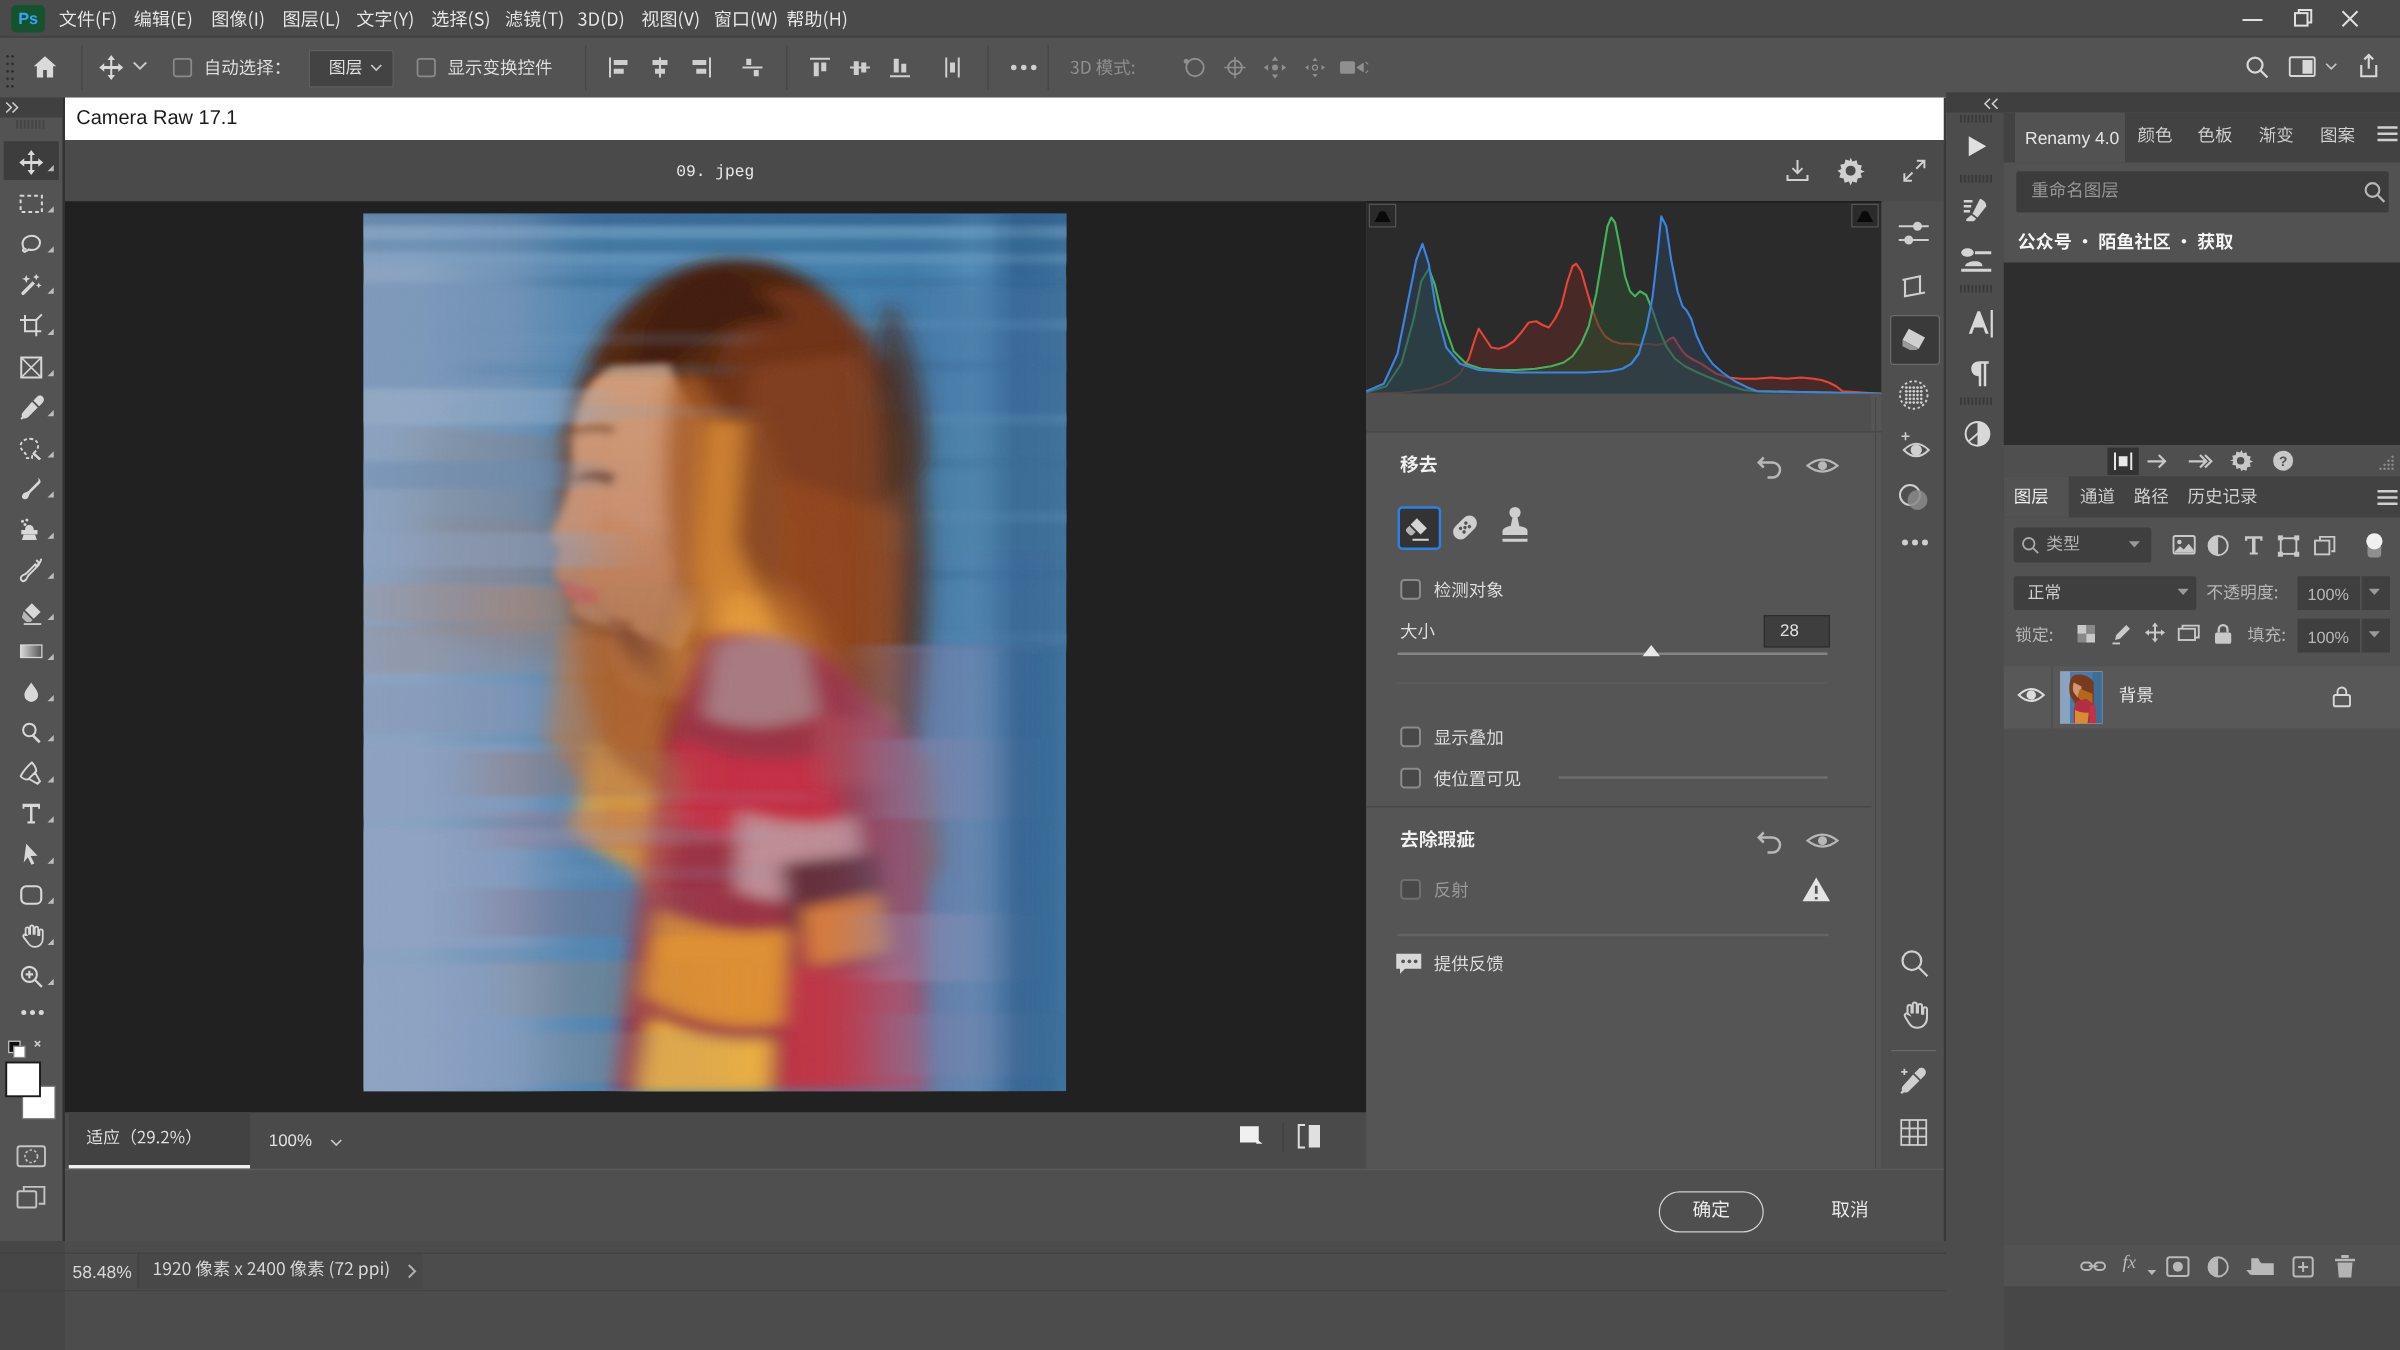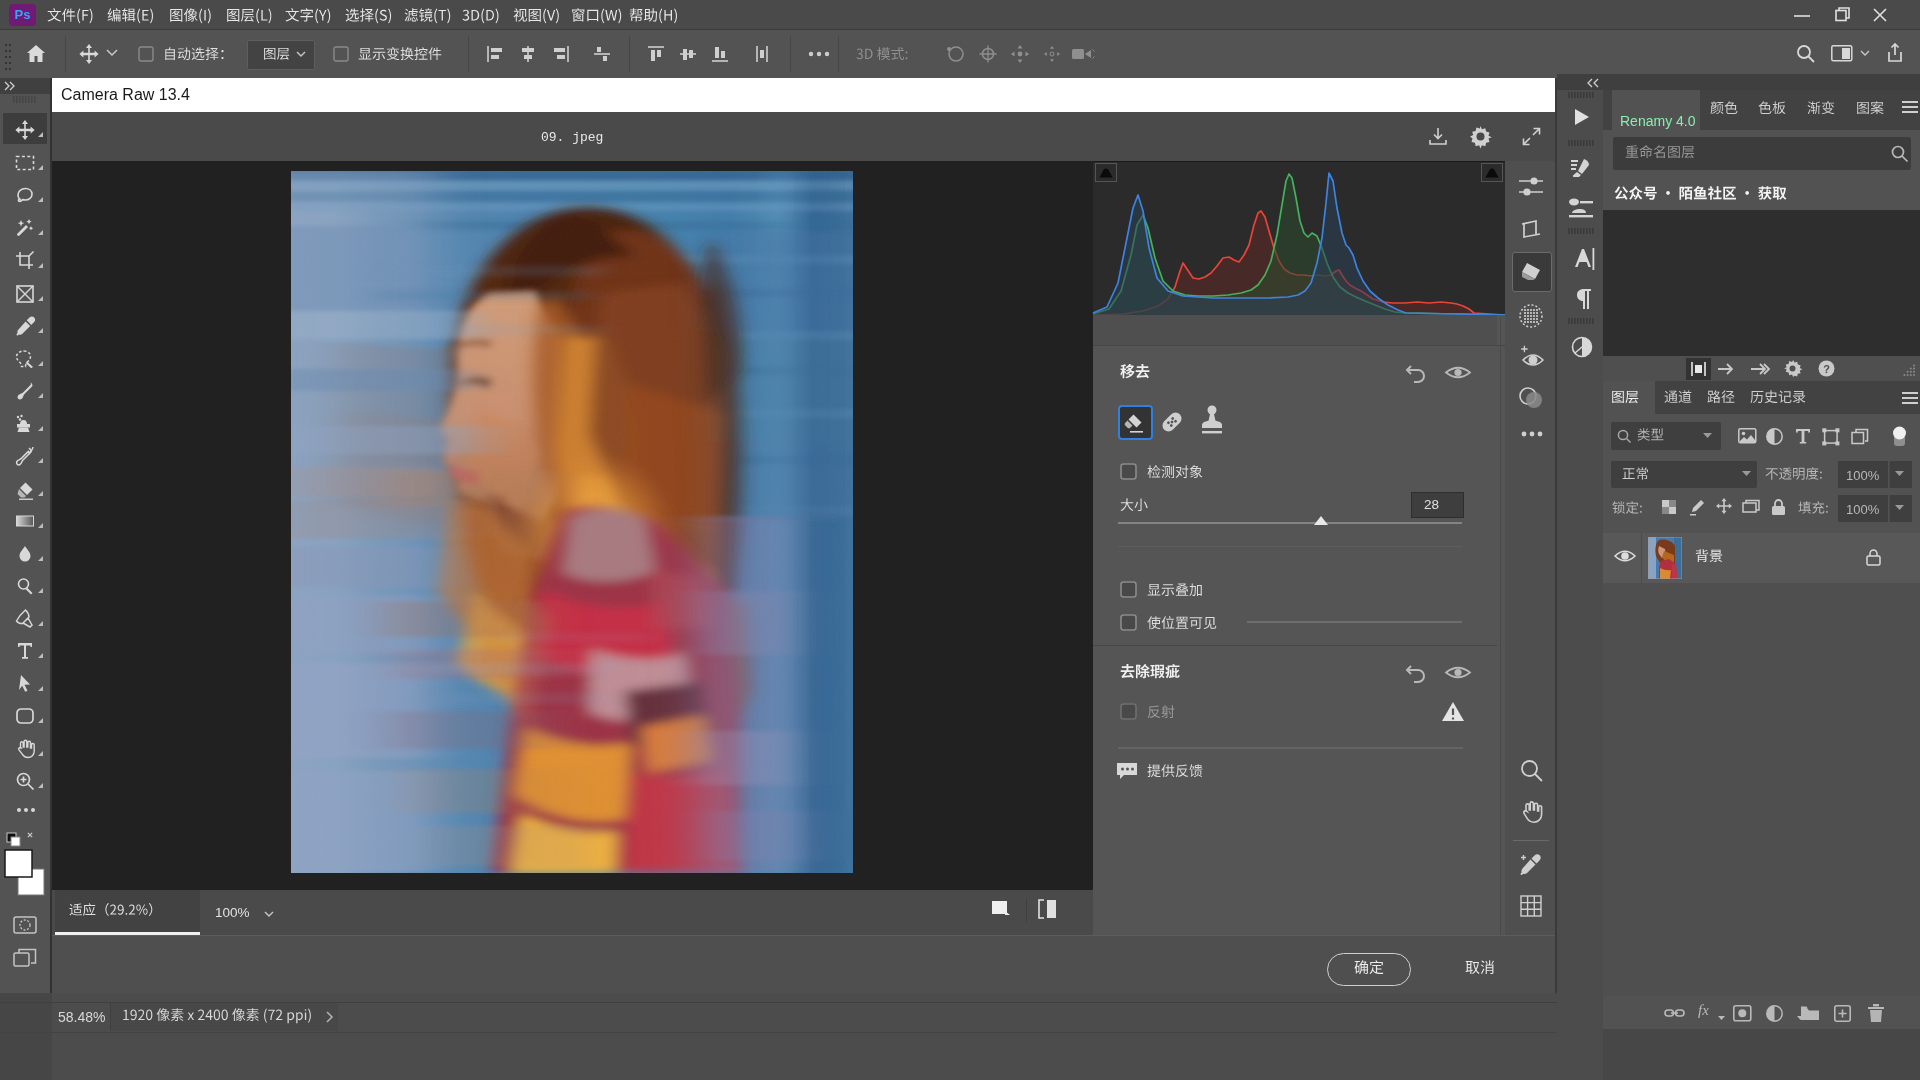--- a/index.html
+++ b/index.html
@@ -1,14 +1,14 @@
 <!DOCTYPE html>
 <html><head><meta charset="utf-8"><style>html,body{margin:0;padding:0}body{width:1920px;height:1080px;overflow:hidden;position:relative;background:#4a4a4a;font-family:"Liberation Sans",sans-serif}.t{position:absolute;overflow:visible}</style></head><body>
 <div style="position:absolute;left:0px;top:0px;width:1920px;height:30px;background:#4a4a4a;"></div>
-<div style="position:absolute;left:9px;top:4px;width:27px;height:22px;background:#701a75;border-radius:4px;color:#34a5f8;font:bold 13px 'Liberation Sans';text-align:center;line-height:22px">Ps</div>
+<div style="position:absolute;left:9px;top:4px;width:27px;height:22px;background:#14532d;border-radius:4px;color:#34a5f8;font:bold 13px 'Liberation Sans';text-align:center;line-height:22px">Ps</div>
 <svg class="t" style="left:46px;top:8px" width="49" height="20">
     <path transform="translate(1,12.5)" fill="#e8e8e8" d="M6.1 -11.9C6.6 -11.2 7.0 -10.3 7.2 -9.7L8.4 -10.0C8.2 -10.6 7.7 -11.6 7.3 -12.3ZM0.7 -9.6V-8.6H3.0C3.8 -6.4 5.0 -4.5 6.5 -2.9C4.9 -1.6 2.9 -0.6 0.5 0.1C0.7 0.4 1.1 0.9 1.2 1.1C3.6 0.3 5.6 -0.7 7.3 -2.1C8.9 -0.7 10.9 0.4 13.3 1.1C13.5 0.8 13.8 0.3 14.0 0.1C11.7 -0.5 9.7 -1.6 8.1 -2.9C9.6 -4.4 10.7 -6.3 11.5 -8.6H13.8V-9.6ZM7.3 -3.7C5.9 -5.0 4.9 -6.7 4.1 -8.6H10.3C9.6 -6.6 8.6 -5.0 7.3 -3.7Z M19.1 -4.9V-3.9H23.3V1.2H24.3V-3.9H28.3V-4.9H24.3V-8.1H27.7V-9.2H24.3V-12.0H23.3V-9.2H21.3C21.5 -9.9 21.7 -10.6 21.8 -11.2L20.8 -11.5C20.4 -9.6 19.8 -7.7 19.0 -6.5C19.2 -6.4 19.7 -6.1 19.9 -5.9C20.3 -6.5 20.7 -7.3 21.0 -8.1H23.3V-4.9ZM18.4 -12.1C17.6 -9.9 16.3 -7.8 15.0 -6.3C15.2 -6.1 15.5 -5.5 15.6 -5.3C16.1 -5.8 16.5 -6.3 16.9 -7.0V1.1H18.0V-8.7C18.5 -9.7 19.0 -10.7 19.4 -11.8Z M32.5 2.8 33.3 2.5C32.0 0.4 31.4 -2.0 31.4 -4.5C31.4 -7.0 32.0 -9.4 33.3 -11.5L32.5 -11.9C31.1 -9.7 30.3 -7.4 30.3 -4.5C30.3 -1.7 31.1 0.7 32.5 2.8Z M35.4 0.0H36.7V-4.8H40.8V-5.9H36.7V-9.5H41.5V-10.6H35.4Z M43.3 2.8C44.7 0.7 45.5 -1.7 45.5 -4.5C45.5 -7.4 44.7 -9.7 43.3 -11.9L42.5 -11.5C43.8 -9.4 44.4 -7.0 44.4 -4.5C44.4 -2.0 43.8 0.4 42.5 2.5Z"></path>
   </svg>
 <svg class="t" style="left:106px;top:8px" width="50" height="20">
     <path transform="translate(1,12.5)" fill="#e8e8e8" d="M0.6 -0.8 0.8 0.2C2.0 -0.3 3.6 -0.9 5.0 -1.5L4.8 -2.4C3.2 -1.8 1.7 -1.1 0.6 -0.8ZM0.9 -6.1C1.1 -6.2 1.4 -6.3 3.0 -6.5C2.4 -5.6 1.9 -4.9 1.7 -4.6C1.3 -4.0 1.0 -3.7 0.7 -3.6C0.8 -3.3 0.9 -2.8 1.0 -2.6C1.3 -2.8 1.7 -3.0 4.9 -3.7C4.9 -3.9 4.8 -4.3 4.8 -4.6L2.4 -4.1C3.5 -5.4 4.5 -7.0 5.3 -8.7L4.4 -9.2C4.1 -8.6 3.8 -8.0 3.6 -7.5L1.9 -7.3C2.8 -8.6 3.6 -10.2 4.2 -11.8L3.1 -12.2C2.6 -10.4 1.6 -8.5 1.3 -8.0C1.0 -7.5 0.8 -7.2 0.6 -7.1C0.7 -6.9 0.8 -6.4 0.9 -6.1ZM9.0 -5.1V-2.9H7.8V-5.1ZM9.8 -5.1H10.8V-2.9H9.8ZM7.0 -6.0V1.0H7.8V-2.1H9.0V0.7H9.8V-2.1H10.8V0.7H11.6V-2.1H12.6V0.1C12.6 0.2 12.6 0.2 12.5 0.2C12.4 0.2 12.1 0.2 11.8 0.2C11.9 0.5 12.0 0.8 12.0 1.1C12.6 1.1 12.9 1.0 13.2 0.9C13.4 0.8 13.5 0.5 13.5 0.1V-6.0L12.6 -6.0ZM11.6 -5.1H12.6V-2.9H11.6ZM8.8 -12.0C9.0 -11.6 9.2 -11.0 9.4 -10.6H6.0V-7.5C6.0 -5.2 5.9 -2.0 4.6 0.3C4.8 0.4 5.2 0.7 5.4 0.9C6.7 -1.4 7.0 -4.9 7.0 -7.2H13.3V-10.6H10.6C10.4 -11.1 10.1 -11.8 9.8 -12.3ZM7.0 -9.7H12.3V-8.1H7.0Z M22.5 -10.9H26.4V-9.4H22.5ZM21.5 -11.7V-8.6H27.4V-11.7ZM15.7 -4.8C15.8 -4.9 16.2 -5.0 16.7 -5.0H18.0V-2.9L15.1 -2.4L15.3 -1.4L18.0 -1.9V1.1H19.0V-2.1L20.7 -2.5L20.6 -3.4L19.0 -3.1V-5.0H20.4V-6.0H19.0V-8.2H18.0V-6.0H16.6C17.1 -7.0 17.5 -8.2 17.8 -9.4H20.5V-10.5H18.1C18.2 -11.0 18.3 -11.5 18.4 -12.0L17.3 -12.2C17.3 -11.6 17.2 -11.0 17.0 -10.5H15.2V-9.4H16.8C16.5 -8.3 16.2 -7.3 16.0 -6.9C15.8 -6.3 15.6 -5.8 15.3 -5.8C15.5 -5.5 15.6 -5.0 15.7 -4.8ZM26.3 -6.8V-5.6H22.6V-6.8ZM20.3 -1.1 20.5 -0.1 26.3 -0.6V1.2H27.3V-0.7L28.4 -0.8L28.4 -1.7L27.3 -1.6V-6.8H28.3V-7.8H20.6V-6.8H21.6V-1.2ZM26.3 -4.8V-3.5H22.6V-4.8ZM26.3 -2.7V-1.5L22.6 -1.2V-2.7Z M32.5 2.8 33.3 2.5C32.0 0.4 31.4 -2.0 31.4 -4.5C31.4 -7.0 32.0 -9.4 33.3 -11.5L32.5 -11.9C31.1 -9.7 30.3 -7.4 30.3 -4.5C30.3 -1.7 31.1 0.7 32.5 2.8Z M35.4 0.0H41.6V-1.1H36.7V-5.0H40.7V-6.2H36.7V-9.5H41.5V-10.6H35.4Z M43.9 2.8C45.2 0.7 46.0 -1.7 46.0 -4.5C46.0 -7.4 45.2 -9.7 43.9 -11.9L43.1 -11.5C44.3 -9.4 44.9 -7.0 44.9 -4.5C44.9 -2.0 44.3 0.4 43.1 2.5Z"></path>
   </svg>
 <svg class="t" style="left:168px;top:8px" width="46" height="20">
     <path transform="translate(1,12.5)" fill="#e8e8e8" d="M5.4 -4.0C6.6 -3.8 8.1 -3.3 8.9 -2.9L9.3 -3.6C8.5 -4.0 7.1 -4.5 5.9 -4.7ZM4.0 -2.2C6.0 -2.0 8.5 -1.4 9.9 -0.9L10.4 -1.7C9.0 -2.2 6.5 -2.7 4.5 -2.9ZM1.2 -11.5V1.2H2.3V0.6H12.2V1.2H13.3V-11.5ZM2.3 -0.4V-10.6H12.2V-0.4ZM6.0 -10.3C5.3 -9.1 4.0 -7.9 2.8 -7.2C3.0 -7.1 3.4 -6.7 3.6 -6.6C4.0 -6.8 4.4 -7.2 4.9 -7.6C5.3 -7.1 5.9 -6.7 6.4 -6.3C5.2 -5.7 3.8 -5.3 2.5 -5.0C2.7 -4.8 2.9 -4.4 3.0 -4.1C4.5 -4.5 6.0 -5.0 7.4 -5.7C8.6 -5.1 9.9 -4.6 11.3 -4.3C11.5 -4.6 11.7 -4.9 11.9 -5.1C10.7 -5.4 9.4 -5.7 8.3 -6.3C9.3 -7.0 10.3 -7.8 10.9 -8.8L10.2 -9.1L10.1 -9.1H6.3C6.5 -9.4 6.7 -9.7 6.9 -9.9ZM5.5 -8.2 5.6 -8.3H9.3C8.8 -7.7 8.1 -7.2 7.3 -6.7C6.6 -7.2 6.0 -7.6 5.5 -8.2Z M21.5 -10.3H24.2C23.9 -9.9 23.6 -9.4 23.3 -9.1H20.6C20.9 -9.5 21.3 -9.9 21.5 -10.3ZM21.6 -12.2C21.0 -10.9 19.8 -9.4 18.2 -8.3C18.4 -8.1 18.8 -7.8 18.9 -7.6C19.2 -7.8 19.4 -8.0 19.7 -8.2V-6.0H21.9C21.2 -5.4 20.2 -4.8 18.7 -4.3C18.9 -4.1 19.2 -3.8 19.3 -3.6C20.6 -4.0 21.5 -4.5 22.2 -5.1C22.5 -4.9 22.7 -4.6 22.9 -4.4C21.9 -3.5 20.1 -2.6 18.7 -2.2C18.9 -2.0 19.1 -1.7 19.3 -1.5C20.5 -1.9 22.2 -2.9 23.3 -3.8C23.4 -3.5 23.5 -3.2 23.6 -3.0C22.5 -1.8 20.3 -0.7 18.5 -0.1C18.7 0.0 19.0 0.4 19.2 0.6C20.7 0.1 22.5 -0.9 23.8 -2.0C23.9 -1.1 23.8 -0.3 23.5 -0.0C23.3 0.2 23.0 0.2 22.8 0.2C22.5 0.2 22.2 0.2 21.8 0.2C22.0 0.4 22.0 0.9 22.1 1.1C22.4 1.1 22.7 1.1 23.0 1.1C23.5 1.1 23.9 1.0 24.2 0.7C24.8 0.1 25.0 -1.5 24.6 -3.0L25.3 -3.4C25.8 -1.8 26.7 -0.4 27.9 0.3C28.0 0.1 28.3 -0.3 28.6 -0.5C27.4 -1.1 26.5 -2.3 26.1 -3.8C26.6 -4.0 27.2 -4.4 27.7 -4.7L26.9 -5.4C26.3 -4.9 25.2 -4.2 24.3 -3.8C24.0 -4.5 23.5 -5.1 22.9 -5.6L23.2 -6.0H27.5V-9.1H24.4C24.9 -9.6 25.3 -10.2 25.6 -10.7L25.0 -11.2L24.8 -11.2H22.1L22.6 -12.0ZM20.7 -8.3H23.2C23.2 -7.9 23.0 -7.4 22.7 -6.8H20.7ZM24.1 -8.3H26.5V-6.8H23.7C24.0 -7.4 24.1 -7.9 24.1 -8.3ZM18.3 -12.1C17.5 -9.9 16.3 -7.8 14.9 -6.3C15.1 -6.1 15.4 -5.5 15.5 -5.3C16.0 -5.7 16.4 -6.3 16.8 -6.9V1.1H17.8V-8.5C18.4 -9.6 18.9 -10.7 19.3 -11.8Z M32.5 2.8 33.3 2.5C32.0 0.4 31.4 -2.0 31.4 -4.5C31.4 -7.0 32.0 -9.4 33.3 -11.5L32.5 -11.9C31.1 -9.7 30.3 -7.4 30.3 -4.5C30.3 -1.7 31.1 0.7 32.5 2.8Z M35.4 0.0H36.7V-10.6H35.4Z M39.6 2.8C40.9 0.7 41.7 -1.7 41.7 -4.5C41.7 -7.4 40.9 -9.7 39.6 -11.9L38.8 -11.5C40.0 -9.4 40.6 -7.0 40.6 -4.5C40.6 -2.0 40.0 0.4 38.8 2.5Z"></path>
   </svg>
 <svg class="t" style="left:225px;top:8px" width="49" height="20">
@@ -399,21 +399,21 @@
     <circle cx="12" cy="9" r="5" fill="none" stroke="#c4c4c4" stroke-width="1.3" stroke-dasharray="2 1.6"></circle>
   </svg>
 <svg class="t" style="left:13px;top:948px;" width="24" height="19" viewBox="0 0 24 19">
     <g fill="none" stroke="#c4c4c4" stroke-width="1.5">
       <rect x="1" y="5" width="15" height="13" rx="1.5"></rect>
       <path d="M6 5V1.5h16.5V15H18"></path>
     </g>
   </svg>
 <div style="position:absolute;left:50px;top:78px;width:1507px;height:922px;background:#4f4f4f;"></div>
 <div style="position:absolute;left:52px;top:78px;width:1505px;height:34px;background:#ffffff;"></div>
-<div style="position:absolute;left:61px;top:86px;font:normal 16px 'Liberation Sans', sans-serif;color:#1a1a1a;white-space:pre;letter-spacing:0px">Camera Raw 13.4</div>
+<div style="position:absolute;left:61px;top:86px;font:normal 16px 'Liberation Sans', sans-serif;color:#1a1a1a;white-space:pre;letter-spacing:0px">Camera Raw 17.1</div>
 <div style="position:absolute;left:52px;top:112px;width:1505px;height:49px;background:#4a4a4a;"></div>
 <div style="position:absolute;left:541px;top:130px;font:normal 13px 'Liberation Mono', sans-serif;color:#e8e8e8;white-space:pre;letter-spacing:0px">09. jpeg</div>
 <svg class="t" style="left:1428px;top:127px;" width="20" height="20" viewBox="0 0 20 20">
     <g stroke="#d0d0d0" stroke-width="1.6" fill="none">
       <path d="M10 1v10M6 7.5L10 11.5 14 7.5"></path>
       <path d="M2 13v4h16v-4"></path>
     </g>
   </svg>
 <svg class="t" style="left:1470px;top:126px;" width="21" height="21" viewBox="0 0 21 21">
     <g fill="#d0d0d0">
@@ -926,21 +926,21 @@
   </svg>
 <svg class="t" style="left:1571px;top:336px;" width="22" height="22" viewBox="0 0 22 22">
     <circle cx="11" cy="11" r="9.5" fill="none" stroke="#d8d8d8" stroke-width="1.6"></circle>
     <path d="M11 1.5a9.5 9.5 0 010 19z" fill="#d8d8d8"></path>
     <path d="M4 17L18 5" stroke="#d8d8d8" stroke-width="1.4"></path>
   </svg>
 <div style="position:absolute;left:1603px;top:74px;width:317px;height:1006px;background:#525252;"></div>
 <div style="position:absolute;left:1603px;top:74px;width:317px;height:16px;background:#3f3f3f;"></div>
 <div style="position:absolute;left:1603px;top:90px;width:317px;height:40px;background:#424242;"></div>
 <div style="position:absolute;left:1612px;top:90px;width:88px;height:40px;background:#525252;"></div>
-<div style="position:absolute;left:1620px;top:113px;font:normal 14px 'Liberation Sans', sans-serif;color:#86efac;white-space:pre;letter-spacing:0px">Renamy 4.0</div>
+<div style="position:absolute;left:1620px;top:102px;font:normal 14px 'Liberation Sans', sans-serif;color:#e5e5e5;white-space:pre;letter-spacing:0px">Renamy 4.0</div>
 <svg class="t" style="left:1709px;top:101px" width="31" height="19">
     <path transform="translate(1,12.0)" fill="#d0d0d0" d="M9.8 -7.1C9.7 -2.1 9.6 -0.5 6.0 0.4C6.2 0.6 6.5 0.9 6.5 1.1C10.3 0.1 10.6 -1.8 10.6 -7.1ZM5.6 -6.4C4.8 -5.7 3.4 -5.1 2.2 -4.7C2.5 -4.5 2.7 -4.3 2.9 -4.0C4.1 -4.5 5.6 -5.2 6.5 -6.1ZM6.0 -2.6C5.2 -1.5 3.5 -0.5 1.8 0.0C2.1 0.2 2.3 0.5 2.5 0.8C4.3 0.2 6.0 -0.9 7.0 -2.2ZM10.4 -1.1C11.3 -0.4 12.3 0.5 12.9 1.1L13.5 0.5C12.9 -0.2 11.8 -1.1 10.9 -1.7ZM7.5 -8.5V-1.9H8.3V-7.7H11.9V-1.9H12.8V-8.5H10.2C10.3 -9.0 10.5 -9.5 10.7 -10.1H13.3V-10.9H7.2V-10.1H9.8C9.7 -9.6 9.5 -9.0 9.3 -8.5ZM3.2 -11.5C3.4 -11.2 3.6 -10.7 3.7 -10.4H1.0V-9.5H6.9V-10.4H4.7C4.5 -10.8 4.3 -11.4 4.1 -11.8ZM5.8 -4.6C5.0 -3.7 3.4 -2.9 2.1 -2.4C2.2 -3.1 2.2 -3.9 2.2 -4.5V-6.6H6.9V-7.5H5.5C5.8 -8.0 6.1 -8.6 6.3 -9.1L5.5 -9.4C5.2 -8.8 4.9 -8.0 4.6 -7.5H2.7L3.5 -7.8C3.4 -8.2 3.0 -8.9 2.7 -9.4L1.9 -9.1C2.2 -8.6 2.5 -8.0 2.6 -7.5H1.2V-4.5C1.2 -3.0 1.2 -0.9 0.4 0.6C0.7 0.7 1.1 1.0 1.3 1.1C1.8 0.1 2.0 -1.1 2.1 -2.4C2.3 -2.2 2.6 -1.9 2.7 -1.7C4.1 -2.2 5.7 -3.1 6.7 -4.2Z M20.6 -6.9V-4.5H17.4V-6.9ZM21.7 -6.9H25.0V-4.5H21.7ZM22.4 -9.6C22.0 -9.0 21.4 -8.4 20.9 -7.9H17.2C17.8 -8.4 18.3 -9.0 18.7 -9.6ZM19.0 -11.8C18.0 -9.9 16.3 -8.2 14.5 -7.2C14.7 -6.9 15.0 -6.4 15.1 -6.2C15.6 -6.5 16.0 -6.8 16.4 -7.1V-1.1C16.4 0.5 17.1 0.9 19.3 0.9C19.8 0.9 24.1 0.9 24.7 0.9C26.8 0.9 27.2 0.3 27.5 -1.9C27.2 -2.0 26.7 -2.2 26.5 -2.3C26.3 -0.5 26.1 -0.1 24.7 -0.1C23.7 -0.1 20.0 -0.1 19.2 -0.1C17.7 -0.1 17.4 -0.3 17.4 -1.1V-3.5H25.0V-2.8H26.1V-7.9H22.2C22.8 -8.6 23.5 -9.4 24.0 -10.1L23.3 -10.6L23.1 -10.5H19.4C19.6 -10.8 19.7 -11.1 19.9 -11.5Z"></path>
   </svg>
 <svg class="t" style="left:1757px;top:101px" width="31" height="19">
     <path transform="translate(1,12.0)" fill="#d0d0d0" d="M6.6 -6.9V-4.5H3.4V-6.9ZM7.7 -6.9H11.0V-4.5H7.7ZM8.4 -9.6C8.0 -9.0 7.4 -8.4 6.9 -7.9H3.2C3.8 -8.4 4.3 -9.0 4.7 -9.6ZM5.0 -11.8C4.0 -9.9 2.3 -8.2 0.5 -7.2C0.7 -6.9 1.0 -6.4 1.1 -6.2C1.6 -6.5 2.0 -6.8 2.4 -7.1V-1.1C2.4 0.5 3.1 0.9 5.3 0.9C5.8 0.9 10.2 0.9 10.7 0.9C12.8 0.9 13.2 0.3 13.5 -1.9C13.2 -2.0 12.7 -2.2 12.5 -2.3C12.3 -0.5 12.1 -0.1 10.7 -0.1C9.7 -0.1 6.0 -0.1 5.2 -0.1C3.7 -0.1 3.4 -0.3 3.4 -1.1V-3.5H11.0V-2.8H12.1V-7.9H8.2C8.8 -8.6 9.5 -9.4 10.0 -10.1L9.3 -10.6L9.1 -10.5H5.4C5.6 -10.8 5.7 -11.1 5.9 -11.5Z M16.8 -11.8V-9.1H14.8V-8.1H16.7C16.2 -6.1 15.4 -3.9 14.4 -2.8C14.6 -2.5 14.9 -2.0 15.0 -1.8C15.6 -2.7 16.3 -4.3 16.8 -5.9V1.1H17.7V-6.4C18.1 -5.7 18.6 -4.8 18.7 -4.3L19.4 -5.1C19.2 -5.5 18.1 -7.2 17.7 -7.6V-8.1H19.4V-9.1H17.7V-11.8ZM26.3 -11.5C24.9 -10.9 22.2 -10.6 20.0 -10.4V-7.0C20.0 -4.8 19.9 -1.7 18.3 0.6C18.5 0.7 19.0 1.0 19.2 1.1C20.7 -1.1 21.0 -4.3 21.0 -6.7H21.4C21.9 -4.9 22.5 -3.3 23.3 -2.0C22.4 -1.0 21.3 -0.2 20.2 0.3C20.4 0.5 20.7 0.9 20.8 1.1C22.0 0.6 23.0 -0.2 23.9 -1.1C24.7 -0.2 25.7 0.6 26.8 1.1C27.0 0.9 27.3 0.4 27.5 0.3C26.4 -0.2 25.4 -1.0 24.6 -2.0C25.6 -3.4 26.4 -5.2 26.8 -7.5L26.1 -7.7L25.9 -7.6H21.0V-9.6C23.1 -9.7 25.5 -10.1 27.0 -10.7ZM25.6 -6.7C25.2 -5.2 24.7 -3.9 23.9 -2.9C23.3 -4.0 22.7 -5.3 22.4 -6.7Z"></path>
   </svg>
 <svg class="t" style="left:1806px;top:101px" width="31" height="19">
     <path transform="translate(1,12.0)" fill="#d0d0d0" d="M1.1 -10.9C1.9 -10.4 2.9 -9.8 3.4 -9.3L4.0 -10.2C3.5 -10.6 2.5 -11.2 1.8 -11.6ZM0.5 -7.1C1.3 -6.7 2.4 -6.1 2.9 -5.7L3.5 -6.5C3.0 -6.9 1.9 -7.5 1.1 -7.9ZM0.8 0.4 1.8 0.9C2.4 -0.4 3.1 -2.1 3.6 -3.5L2.8 -4.1C2.2 -2.5 1.4 -0.7 0.8 0.4ZM4.2 -4.6C4.3 -4.7 4.7 -4.8 5.2 -4.8H6.2V-2.9C5.2 -2.7 4.4 -2.5 3.8 -2.4L4.0 -1.4L6.2 -1.9V1.1H7.1V-2.2L8.6 -2.6L8.5 -3.5L7.1 -3.1V-4.8H8.4V-5.8H7.1V-7.9H6.2V-5.8H5.0C5.4 -6.7 5.7 -7.9 6.0 -9.1H8.5V-10.1H6.1C6.2 -10.6 6.3 -11.1 6.4 -11.6L5.4 -11.7C5.4 -11.2 5.3 -10.6 5.2 -10.1H4.0V-9.1H5.0C4.8 -8.0 4.5 -7.0 4.4 -6.7C4.3 -6.0 4.1 -5.6 3.9 -5.5C4.0 -5.3 4.1 -4.8 4.2 -4.6ZM9.0 -10.5V-5.8C9.0 -3.6 8.9 -1.4 7.8 0.5C8.1 0.7 8.4 0.9 8.6 1.1C9.8 -1.0 9.9 -3.3 9.9 -5.8V-6.4H11.4V1.1H12.3V-6.4H13.4V-7.3H9.9V-9.8C11.0 -10.0 12.3 -10.3 13.1 -10.7L12.5 -11.6C11.7 -11.1 10.2 -10.7 9.0 -10.5Z M17.1 -8.8C16.7 -7.8 16.0 -6.8 15.2 -6.1C15.5 -6.0 15.9 -5.7 16.1 -5.6C16.8 -6.3 17.6 -7.4 18.1 -8.6ZM23.7 -8.3C24.5 -7.5 25.6 -6.3 26.1 -5.5L26.9 -6.1C26.4 -6.8 25.4 -7.9 24.5 -8.7ZM20.0 -11.6C20.3 -11.2 20.6 -10.7 20.8 -10.3H15.0V-9.4H18.9V-5.1H19.9V-9.4H22.1V-5.2H23.1V-9.4H27.0V-10.3H21.9C21.8 -10.8 21.4 -11.4 21.1 -11.9ZM15.9 -4.7V-3.8H17.0C17.7 -2.7 18.7 -1.8 19.9 -1.1C18.4 -0.4 16.6 -0.0 14.7 0.2C14.9 0.4 15.2 0.9 15.2 1.1C17.3 0.8 19.2 0.3 21.0 -0.5C22.6 0.3 24.6 0.9 26.8 1.1C26.9 0.9 27.2 0.5 27.4 0.2C25.4 0.0 23.6 -0.4 22.1 -1.0C23.5 -1.9 24.7 -2.9 25.5 -4.3L24.9 -4.8L24.7 -4.7ZM18.1 -3.8H23.9C23.2 -2.9 22.2 -2.1 21.0 -1.5C19.8 -2.1 18.9 -2.9 18.1 -3.8Z"></path>
   </svg>
 <svg class="t" style="left:1855px;top:101px" width="31" height="19">

